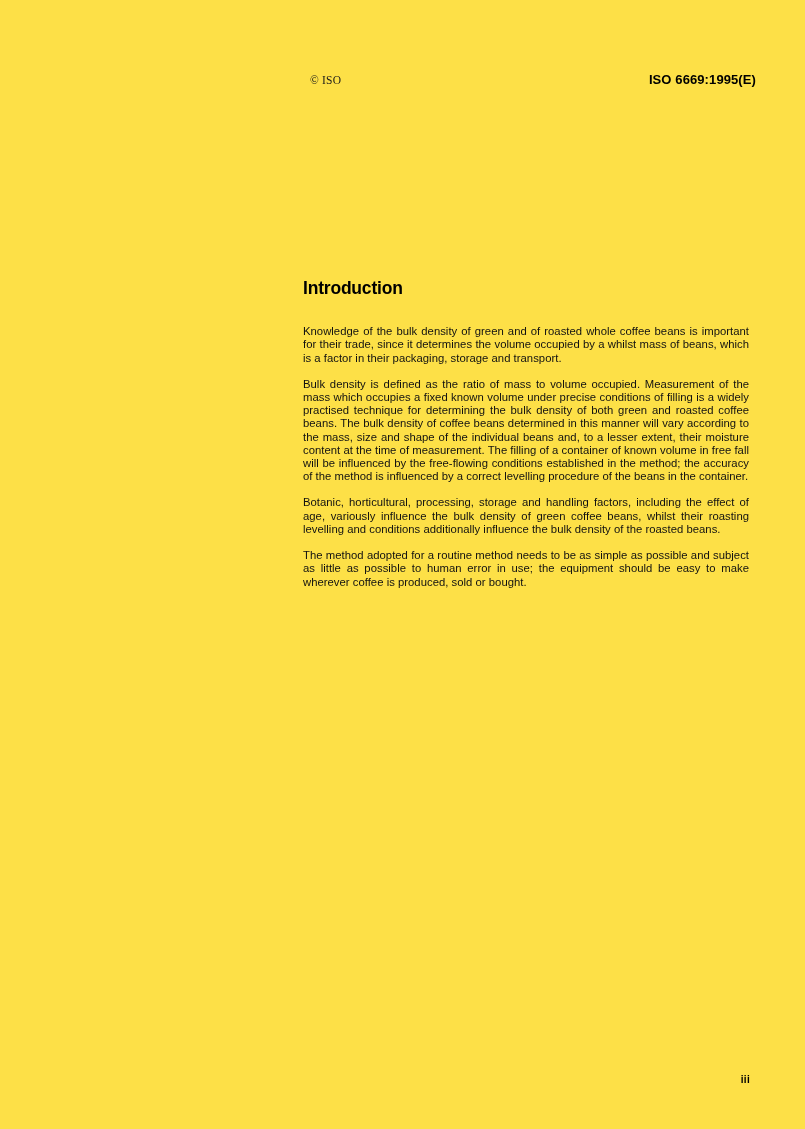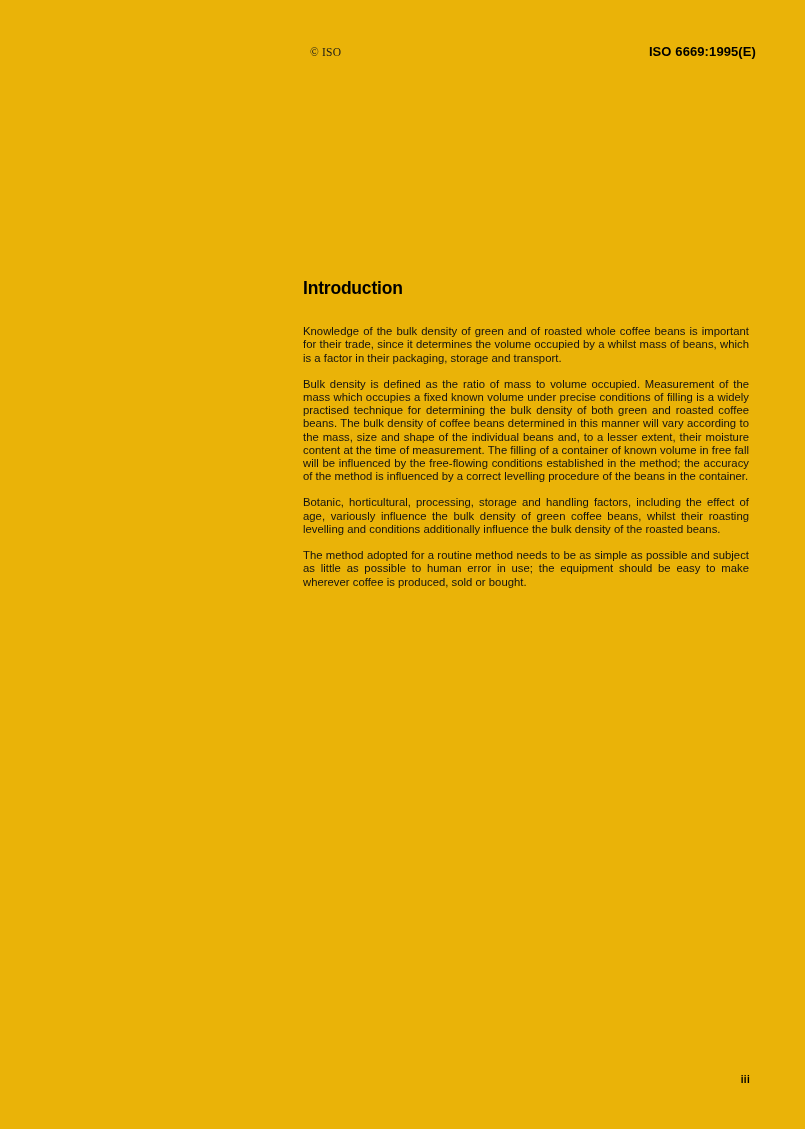--- a/index.html
+++ b/index.html
@@ -6,21 +6,21 @@
   html, body {
     margin: 0;
     padding: 0;
     background: #ffffff;
   }
 
   .page {
     position: relative;
     width: 805px;
     height: 1129px;
-    background: #eab308;
+    background: #fde047;
     overflow: hidden;
     font-family: "Liberation Sans", sans-serif;
     color: #000000;
     -webkit-font-smoothing: antialiased;
   }
 
   
   .running-header {
     position: absolute;
     left: 310px;
@@ -40,20 +40,21 @@
     white-space: nowrap;
   }
 
   .doc-reference {
     font-family: "Liberation Sans", sans-serif;
     font-size: 13px;
     font-weight: bold;
     color: #000000;
     letter-spacing: 0.1px;
     white-space: nowrap;
+    margin-top: 28px;
   }
 
   
   .content {
     position: absolute;
     left: 303px;
     top: 279px;
     width: 446px;
   }
 

